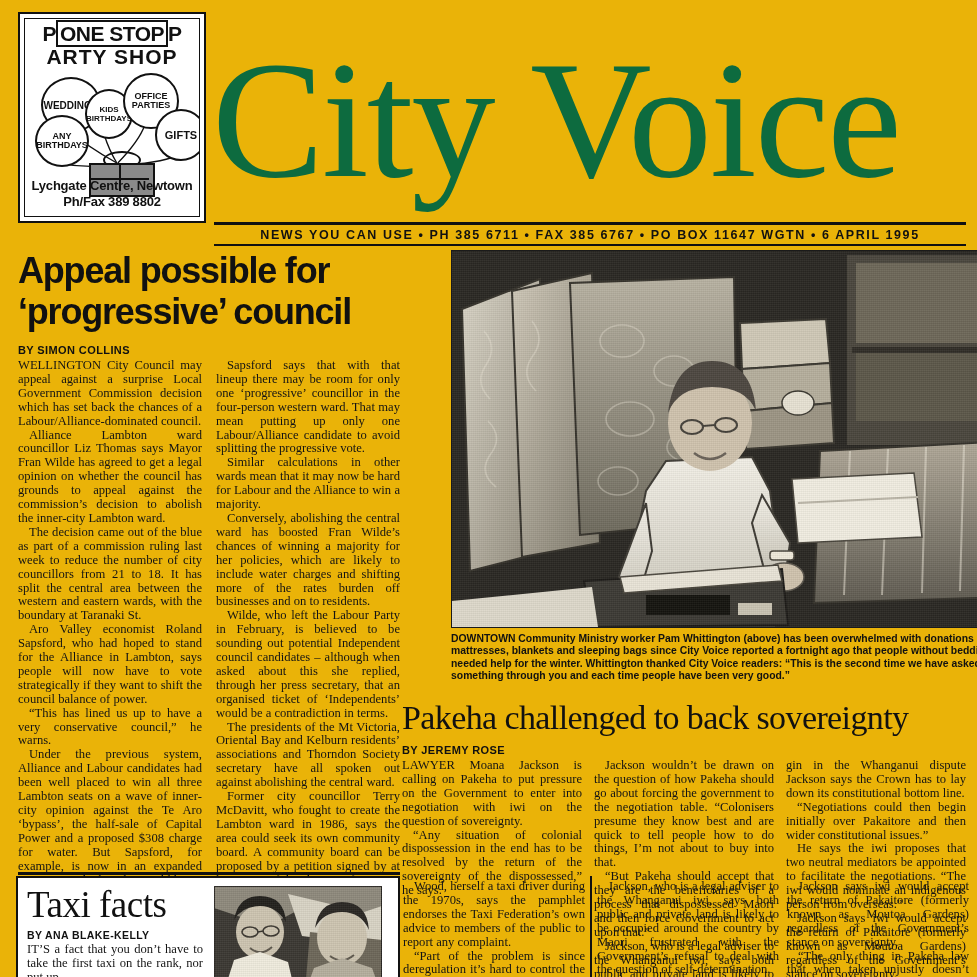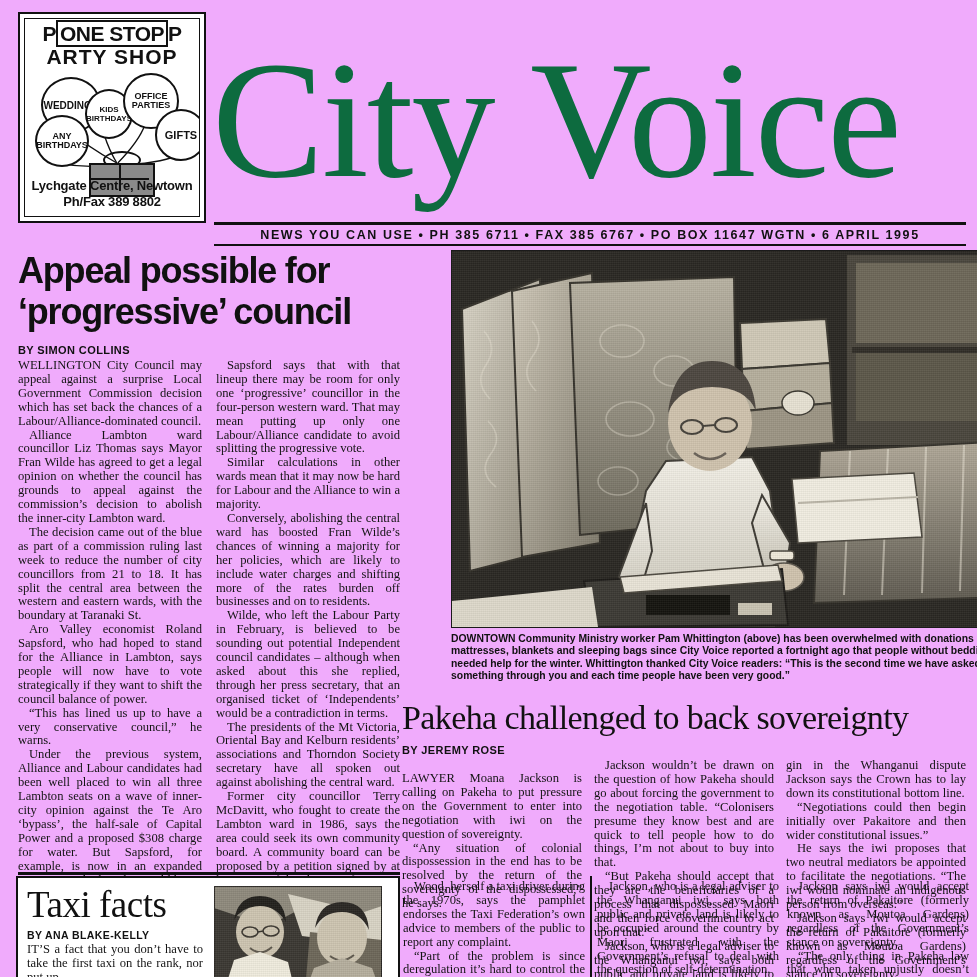--- a/index.html
+++ b/index.html
@@ -1,18 +1,18 @@
 <!DOCTYPE html>
 <html><head>
 <meta charset="utf-8">
 <style>
   html,body{margin:0;padding:0;background:#fff;}
   body{width:977px;height:977px;overflow:hidden;
        font-family:"Liberation Serif",serif;color:#111;}
-  .page{position:relative;width:977px;height:977px;background:#f0abfc;}
+  .page{position:relative;width:977px;height:977px;background:#eab308;}
 
   
   .topzone{position:absolute;left:0;top:0;width:977px;height:246px;}
 
   .ad-box{position:absolute;left:18px;top:12px;width:188px;height:211px;
           border:2px solid #111;background:#fff;box-sizing:border-box;}
   .ad-inner{position:absolute;left:4px;top:4px;right:4px;bottom:4px;
             border:1px solid #111;box-sizing:border-box;overflow:hidden;}
   .ad-title{position:absolute;left:0;right:0;top:4px;text-align:center;}
   .ad-l1{font-family:"Liberation Sans",sans-serif;font-weight:bold;
@@ -276,21 +276,21 @@
       <b>DOWNTOWN</b>
       <span>Community Ministry worker Pam Whittington (above) has been overwhelmed with donations of mattresses, blankets and sleeping bags since City Voice reported a fortnight ago that people without bedding needed help for the winter. Whittington thanked City Voice readers: “This is the second time we have asked for something through you and each time people have been very good.”</span>
     </div>
   </div>
 
   <div class="story2">
     <div class="headline2">Pakeha challenged to back sovereignty</div>
     <div class="cols3">
       <div class="col3">
         <div class="byline" style="margin-top:2px">BY JEREMY ROSE</div>
-        <div class="bodytext" style="margin-top:16px">
+        <div class="bodytext" style="margin-top:3px">
           <p class="noindent">LAWYER Moana Jackson is calling on Pakeha to put pressure on the Government to enter into negotiation with iwi on the question of sovereignty.</p>
           <p>“Any situation of colonial dispossession in the end has to be resolved by the return of the sovereignty of the dispossessed,” he says.</p>
         </div>
       </div>
       <div class="col3">
         <div class="bodytext" style="margin-top:17px">
           <p>Jackson wouldn’t be drawn on the question of how Pakeha should go about forcing the government to the negotiation table. “Colonisers presume they know best and are quick to tell people how to do things, I’m not about to buy into that.</p>
           <p>“But Pakeha should accept that they are the beneficiaries of a process that dispossessed Maori and then force Government to act upon that.”</p>
           <p>Jackson, who is a legal adviser to the Whanganui iwi, says both public and private land is likely to be occupied around the country by Maori frustrated with the Government’s refusal to deal with the question of self-determination.</p>
         </div>

